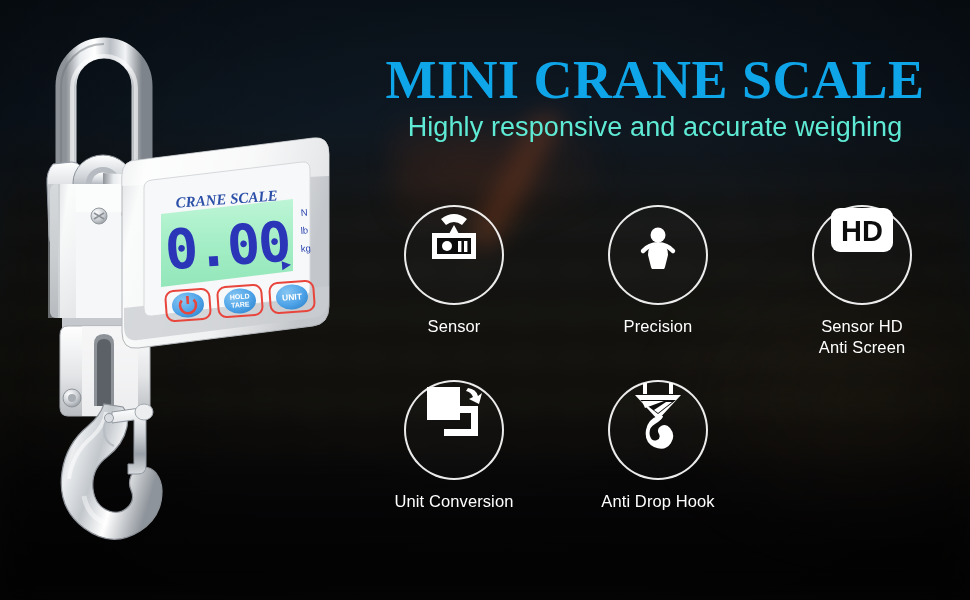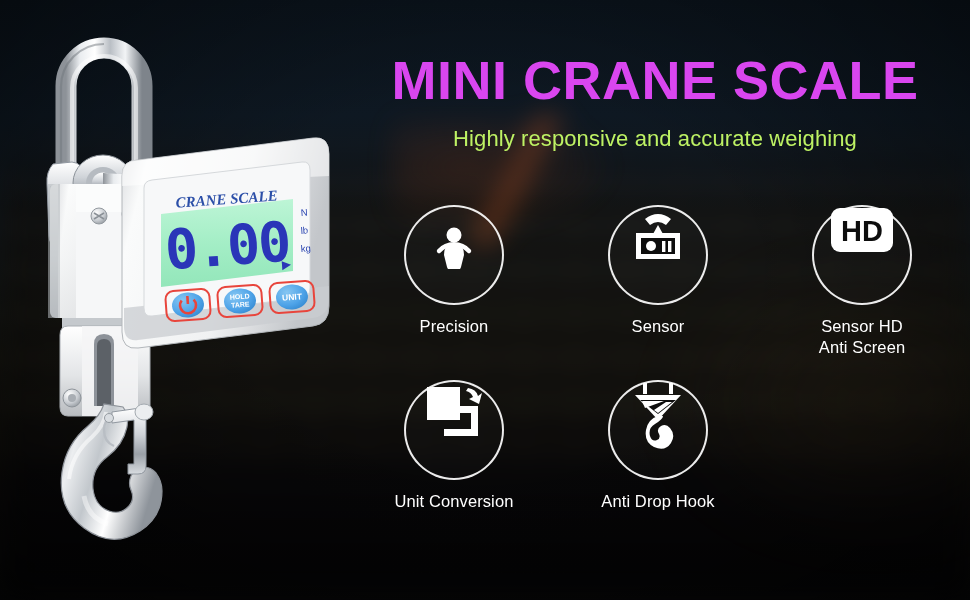--- a/index.html
+++ b/index.html
@@ -52,25 +52,25 @@
     background:radial-gradient(ellipse at 60% 50%,rgba(90,70,40,.35),rgba(0,0,0,0) 70%);
   }
   .bg-vignette{
     position:absolute; inset:0;
     background:radial-gradient(ellipse at 50% 45%,rgba(0,0,0,0) 38%,rgba(0,0,0,.55) 100%);
   }
 
   
   .headings{ position:absolute; left:352px; top:52px; width:606px; text-align:center; }
   .title{
-    font-size:54px; font-weight:700; color:#d946ef; letter-spacing:.5px;
-    line-height:1.04; white-space:nowrap;
+    font-size:54px; font-weight:700; color:#0ea5e9; letter-spacing:.5px;
+    line-height:1.04; white-space:nowrap;font-family:Liberation Serif, serif;
   }
   .subtitle{
-    margin-top:18px; font-size:22px; font-weight:400; color:#bef264;
+    margin-top:4px; font-size:27px; font-weight:400; color:#5eead4;
     letter-spacing:.1px; white-space:nowrap;
   }
 
   
   .features{
     position:absolute; left:352px; top:205px; width:612px;
     display:grid; grid-template-columns:repeat(3,1fr); row-gap:22px;
   }
   .feature{ display:flex; flex-direction:column; align-items:center; }
   .fcircle{
@@ -250,47 +250,47 @@
 
   <div class="headings">
     <div class="title">MINI CRANE SCALE</div>
     <div class="subtitle">Highly responsive and accurate weighing</div>
   </div>
 
   <div class="features">
 
     <div class="feature">
       <div class="fcircle">
-        <svg width="62" height="62" viewBox="0 0 62 62">
-          <g fill="none" stroke="#fff" stroke-width="4.4" stroke-linecap="round">
-            <path d="M16 44 A20 20 0 0 1 46 44"></path>
-            <path d="M24 44 A12 12 0 0 1 38 44"></path>
-          </g>
-          <circle cx="31" cy="28" r="7.5" fill="#fff"></circle>
-          <path d="M31 37 q10 0 10 11 l-3 12 q-1 4 -7 4 q-6 0 -7 -4 l-3 -12 q0 -11 10 -11 z" fill="#fff"></path>
-        </svg>
-      </div>
-      <div class="flabel">Precision</div>
-    </div>
-
-    <div class="feature">
-      <div class="fcircle">
         <svg width="62" height="58" viewBox="0 0 62 58">
           <path d="M18 12 q13 -10 26 0 l-5 6 q-8 -6 -16 0 z" fill="#fff"></path>
           <path d="M31 18 l5 9 l-10 0 z" fill="#fff"></path>
           <rect x="9" y="26" width="44" height="26" fill="#fff"></rect>
           <rect x="14" y="31" width="34" height="16" fill="#0d0d0d"></rect>
           <circle cx="24" cy="39" r="5" fill="#fff"></circle>
           <rect x="35" y="34" width="3.4" height="11" fill="#fff"></rect>
           <rect x="41" y="34" width="3.4" height="11" fill="#fff"></rect>
         </svg>
       </div>
       <div class="flabel">Sensor</div>
     </div>
 
+    <div class="feature">
+      <div class="fcircle">
+        <svg width="62" height="62" viewBox="0 0 62 62">
+          <g fill="none" stroke="#fff" stroke-width="4.4" stroke-linecap="round">
+            <path d="M16 44 A20 20 0 0 1 46 44"></path>
+            <path d="M24 44 A12 12 0 0 1 38 44"></path>
+          </g>
+          <circle cx="31" cy="28" r="7.5" fill="#fff"></circle>
+          <path d="M31 37 q10 0 10 11 l-3 12 q-1 4 -7 4 q-6 0 -7 -4 l-3 -12 q0 -11 10 -11 z" fill="#fff"></path>
+        </svg>
+      </div>
+      <div class="flabel">Precision</div>
+    </div>
+
 
     <div class="feature">
       <div class="fcircle">
         <svg width="64" height="46" viewBox="0 0 64 46">
           <rect x="1" y="1" width="62" height="44" rx="9" fill="#fff"></rect>
           <text x="32" y="34" text-anchor="middle" font-family="'Liberation Sans', sans-serif" font-size="29" font-weight="700" fill="#0d0d0d">HD</text>
         </svg>
       </div>
       <div class="flabel">
         <span>Sensor HD</span><br>

